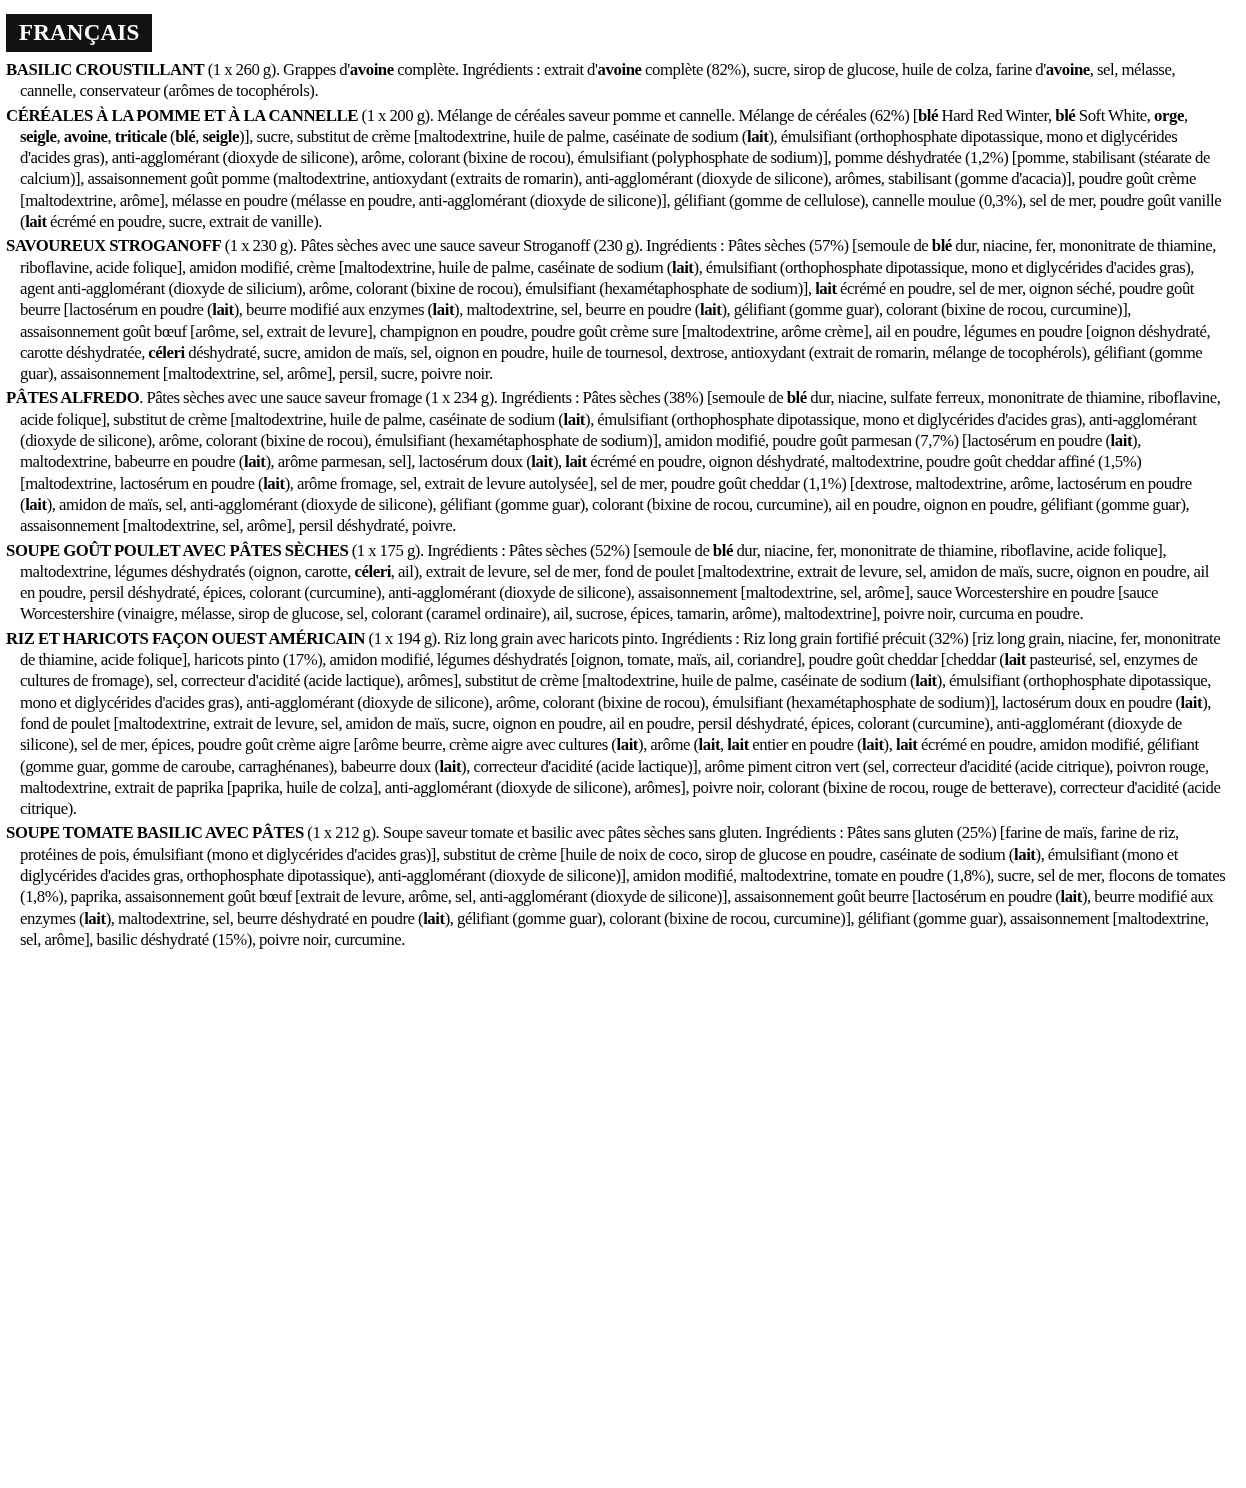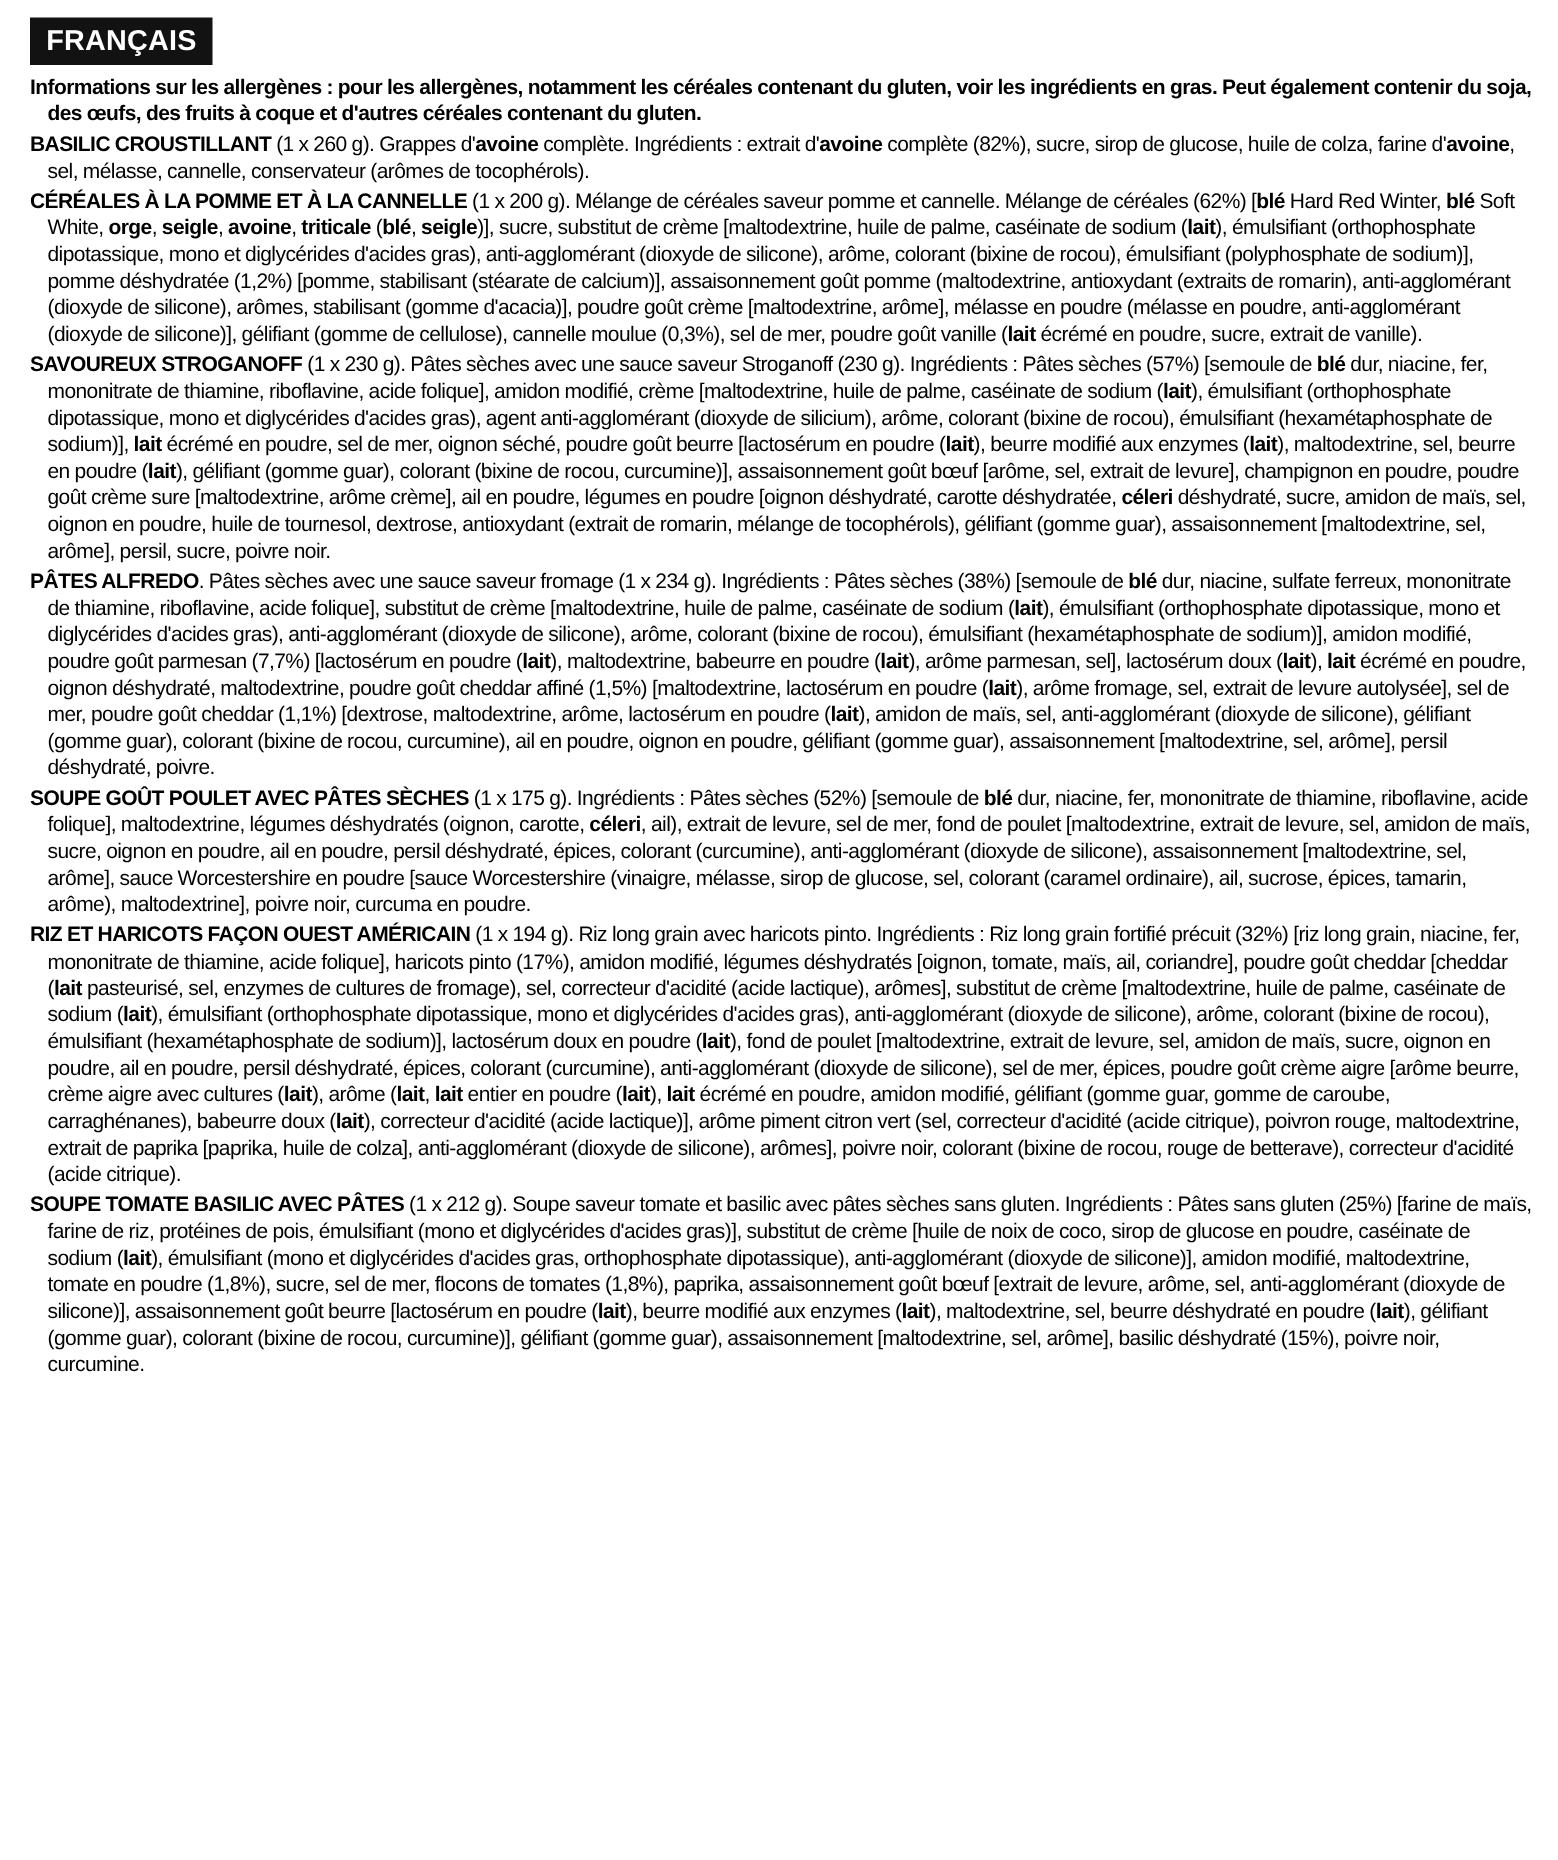--- a/index.html
+++ b/index.html
@@ -8,22 +8,23 @@
     background: #ffffff;
   }
   body {
     width: 1246px;
     height: 1488px;
     color: #000;
     font-family: "Liberation Sans", sans-serif;
     overflow: hidden;
   }
   .page {
-    padding: 14px 20px 0 24px;
+    padding: 14px 20px 0 6px;
     box-sizing: border-box;
+    font-family: Liberation Serif, serif;
   }
   .lang-tab {
     display: inline-block;
     background: #121212;
     color: #ffffff;
     font-weight: bold;
     font-size: 23px;
     line-height: 1;
     padding: 7px 13px 8px 13px;
     letter-spacing: 0.2px;
@@ -45,21 +46,20 @@
 </style>
 </head>
 <body>
 
 <div class="page">
 
   <div class="lang-tab">FRANÇAIS</div>
 
   <div class="text-block">
 
-    <p class="para allergen"><b>Informations sur les allergènes : pour les allergènes, notamment les céréales contenant du gluten, voir les ingrédients en gras. Peut également contenir du soja, des œufs, des fruits à coque et d'autres céréales contenant du gluten.</b></p>
 
     <p class="para"><b>BASILIC CROUSTILLANT</b><span> (1 x 260 g). Grappes d'</span><b>avoine</b><span> complète. Ingrédients : extrait d'</span><b>avoine</b><span> complète (82%), sucre, sirop de glucose, huile de colza, farine d'</span><b>avoine</b><span>, sel, mélasse, cannelle, conservateur (arômes de tocophérols).</span></p>
 
     <p class="para"><b>CÉRÉALES À LA POMME ET À LA CANNELLE</b><span> (1 x 200 g). Mélange de céréales saveur pomme et cannelle. Mélange de céréales (62%) [</span><b>blé</b><span> Hard Red Winter, </span><b>blé</b><span> Soft White, </span><b>orge</b><span>, </span><b>seigle</b><span>, </span><b>avoine</b><span>, </span><b>triticale</b><span> (</span><b>blé</b><span>, </span><b>seigle</b><span>)], sucre, substitut de crème [maltodextrine, huile de palme, caséinate de sodium (</span><b>lait</b><span>), émulsifiant (orthophosphate dipotassique, mono et diglycérides d'acides gras), anti-agglomérant (dioxyde de silicone), arôme, colorant (bixine de rocou), émulsifiant (polyphosphate de sodium)], pomme déshydratée (1,2%) [pomme, stabilisant (stéarate de calcium)], assaisonnement goût pomme (maltodextrine, antioxydant (extraits de romarin), anti-agglomérant (dioxyde de silicone), arômes, stabilisant (gomme d'acacia)], poudre goût crème [maltodextrine, arôme], mélasse en poudre (mélasse en poudre, anti-agglomérant (dioxyde de silicone)], gélifiant (gomme de cellulose), cannelle moulue (0,3%), sel de mer, poudre goût vanille (</span><b>lait</b><span> écrémé en poudre, sucre, extrait de vanille).</span></p>
 
     <p class="para"><b>SAVOUREUX STROGANOFF</b><span> (1 x 230 g). Pâtes sèches avec une sauce saveur Stroganoff (230 g). Ingrédients : Pâtes sèches (57%) [semoule de </span><b>blé</b><span> dur, niacine, fer, mononitrate de thiamine, riboflavine, acide folique], amidon modifié, crème [maltodextrine, huile de palme, caséinate de sodium (</span><b>lait</b><span>), émulsifiant (orthophosphate dipotassique, mono et diglycérides d'acides gras), agent anti-agglomérant (dioxyde de silicium), arôme, colorant (bixine de rocou), émulsifiant (hexamétaphosphate de sodium)], </span><b>lait</b><span> écrémé en poudre, sel de mer, oignon séché, poudre goût beurre [lactosérum en poudre (</span><b>lait</b><span>), beurre modifié aux enzymes (</span><b>lait</b><span>), maltodextrine, sel, beurre en poudre (</span><b>lait</b><span>), gélifiant (gomme guar), colorant (bixine de rocou, curcumine)], assaisonnement goût bœuf [arôme, sel, extrait de levure], champignon en poudre, poudre goût crème sure [maltodextrine, arôme crème], ail en poudre, légumes en poudre [oignon déshydraté, carotte déshydratée, </span><b>céleri</b><span> déshydraté, sucre, amidon de maïs, sel, oignon en poudre, huile de tournesol, dextrose, antioxydant (extrait de romarin, mélange de tocophérols), gélifiant (gomme guar), assaisonnement [maltodextrine, sel, arôme], persil, sucre, poivre noir.</span></p>
 
     <p class="para"><b>PÂTES ALFREDO</b><span>. Pâtes sèches avec une sauce saveur fromage (1 x 234 g). Ingrédients : Pâtes sèches (38%) [semoule de </span><b>blé</b><span> dur, niacine, sulfate ferreux, mononitrate de thiamine, riboflavine, acide folique], substitut de crème [maltodextrine, huile de palme, caséinate de sodium (</span><b>lait</b><span>), émulsifiant (orthophosphate dipotassique, mono et diglycérides d'acides gras), anti-agglomérant (dioxyde de silicone), arôme, colorant (bixine de rocou), émulsifiant (hexamétaphosphate de sodium)], amidon modifié, poudre goût parmesan (7,7%) [lactosérum en poudre (</span><b>lait</b><span>), maltodextrine, babeurre en poudre (</span><b>lait</b><span>), arôme parmesan, sel], lactosérum doux (</span><b>lait</b><span>), </span><b>lait</b><span> écrémé en poudre, oignon déshydraté, maltodextrine, poudre goût cheddar affiné (1,5%) [maltodextrine, lactosérum en poudre (</span><b>lait</b><span>), arôme fromage, sel, extrait de levure autolysée], sel de mer, poudre goût cheddar (1,1%) [dextrose, maltodextrine, arôme, lactosérum en poudre (</span><b>lait</b><span>), amidon de maïs, sel, anti-agglomérant (dioxyde de silicone), gélifiant (gomme guar), colorant (bixine de rocou, curcumine), ail en poudre, oignon en poudre, gélifiant (gomme guar), assaisonnement [maltodextrine, sel, arôme], persil déshydraté, poivre.</span></p>
 
     <p class="para"><b>SOUPE GOÛT POULET AVEC PÂTES SÈCHES</b><span> (1 x 175 g). Ingrédients : Pâtes sèches (52%) [semoule de </span><b>blé</b><span> dur, niacine, fer, mononitrate de thiamine, riboflavine, acide folique], maltodextrine, légumes déshydratés (oignon, carotte, </span><b>céleri</b><span>, ail), extrait de levure, sel de mer, fond de poulet [maltodextrine, extrait de levure, sel, amidon de maïs, sucre, oignon en poudre, ail en poudre, persil déshydraté, épices, colorant (curcumine), anti-agglomérant (dioxyde de silicone), assaisonnement [maltodextrine, sel, arôme], sauce Worcestershire en poudre [sauce Worcestershire (vinaigre, mélasse, sirop de glucose, sel, colorant (caramel ordinaire), ail, sucrose, épices, tamarin, arôme), maltodextrine], poivre noir, curcuma en poudre.</span></p>

